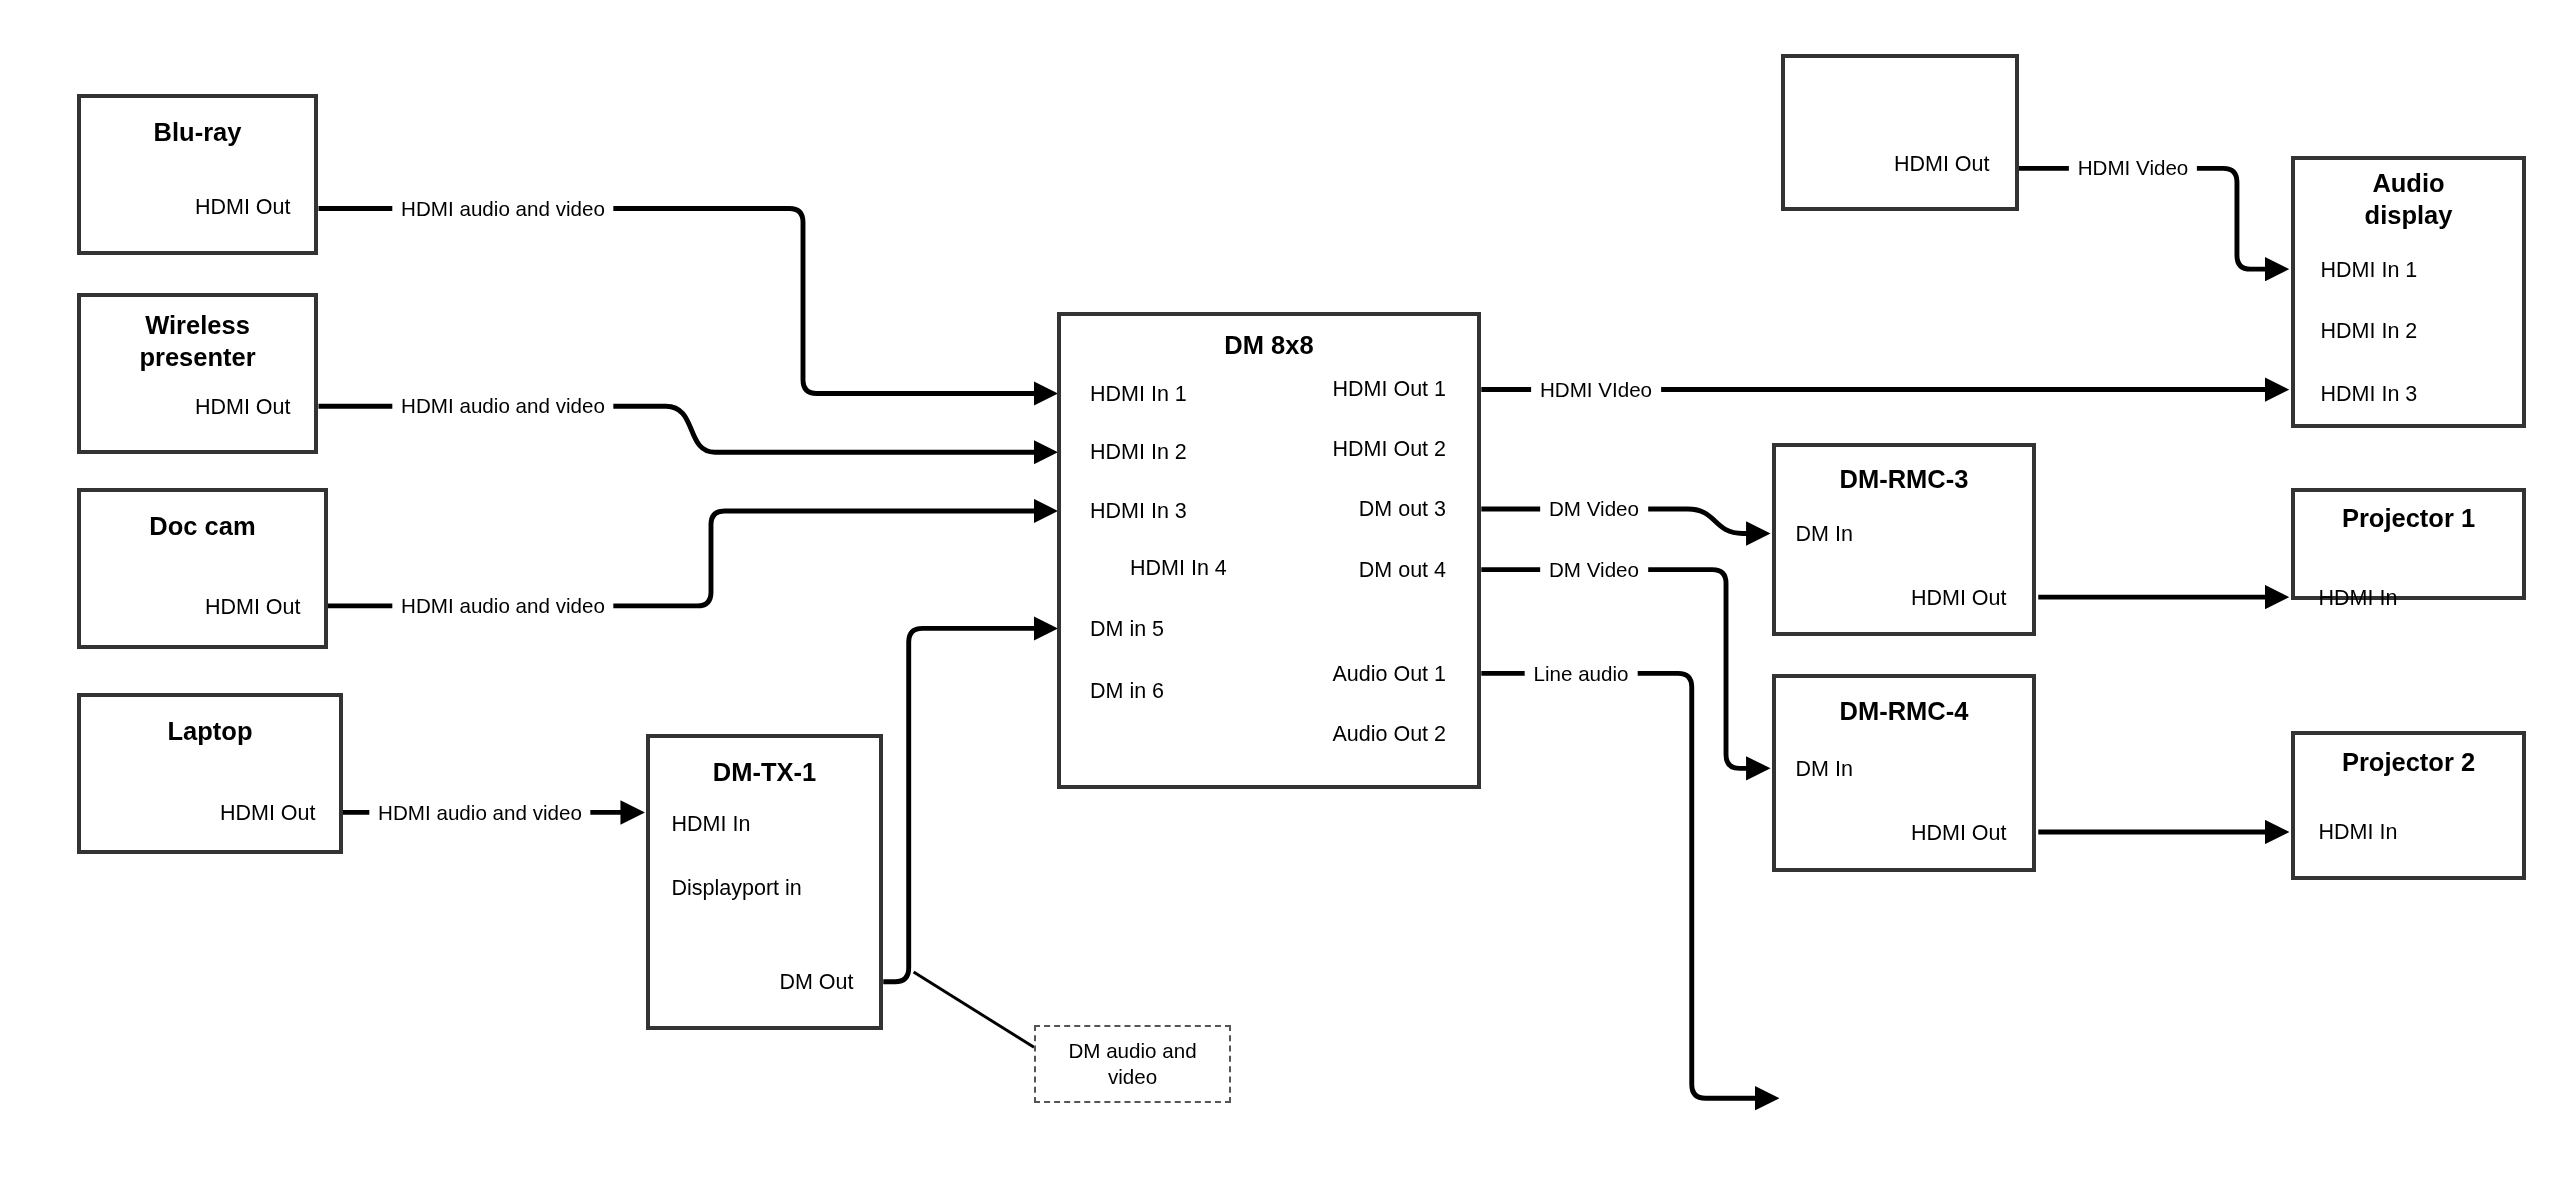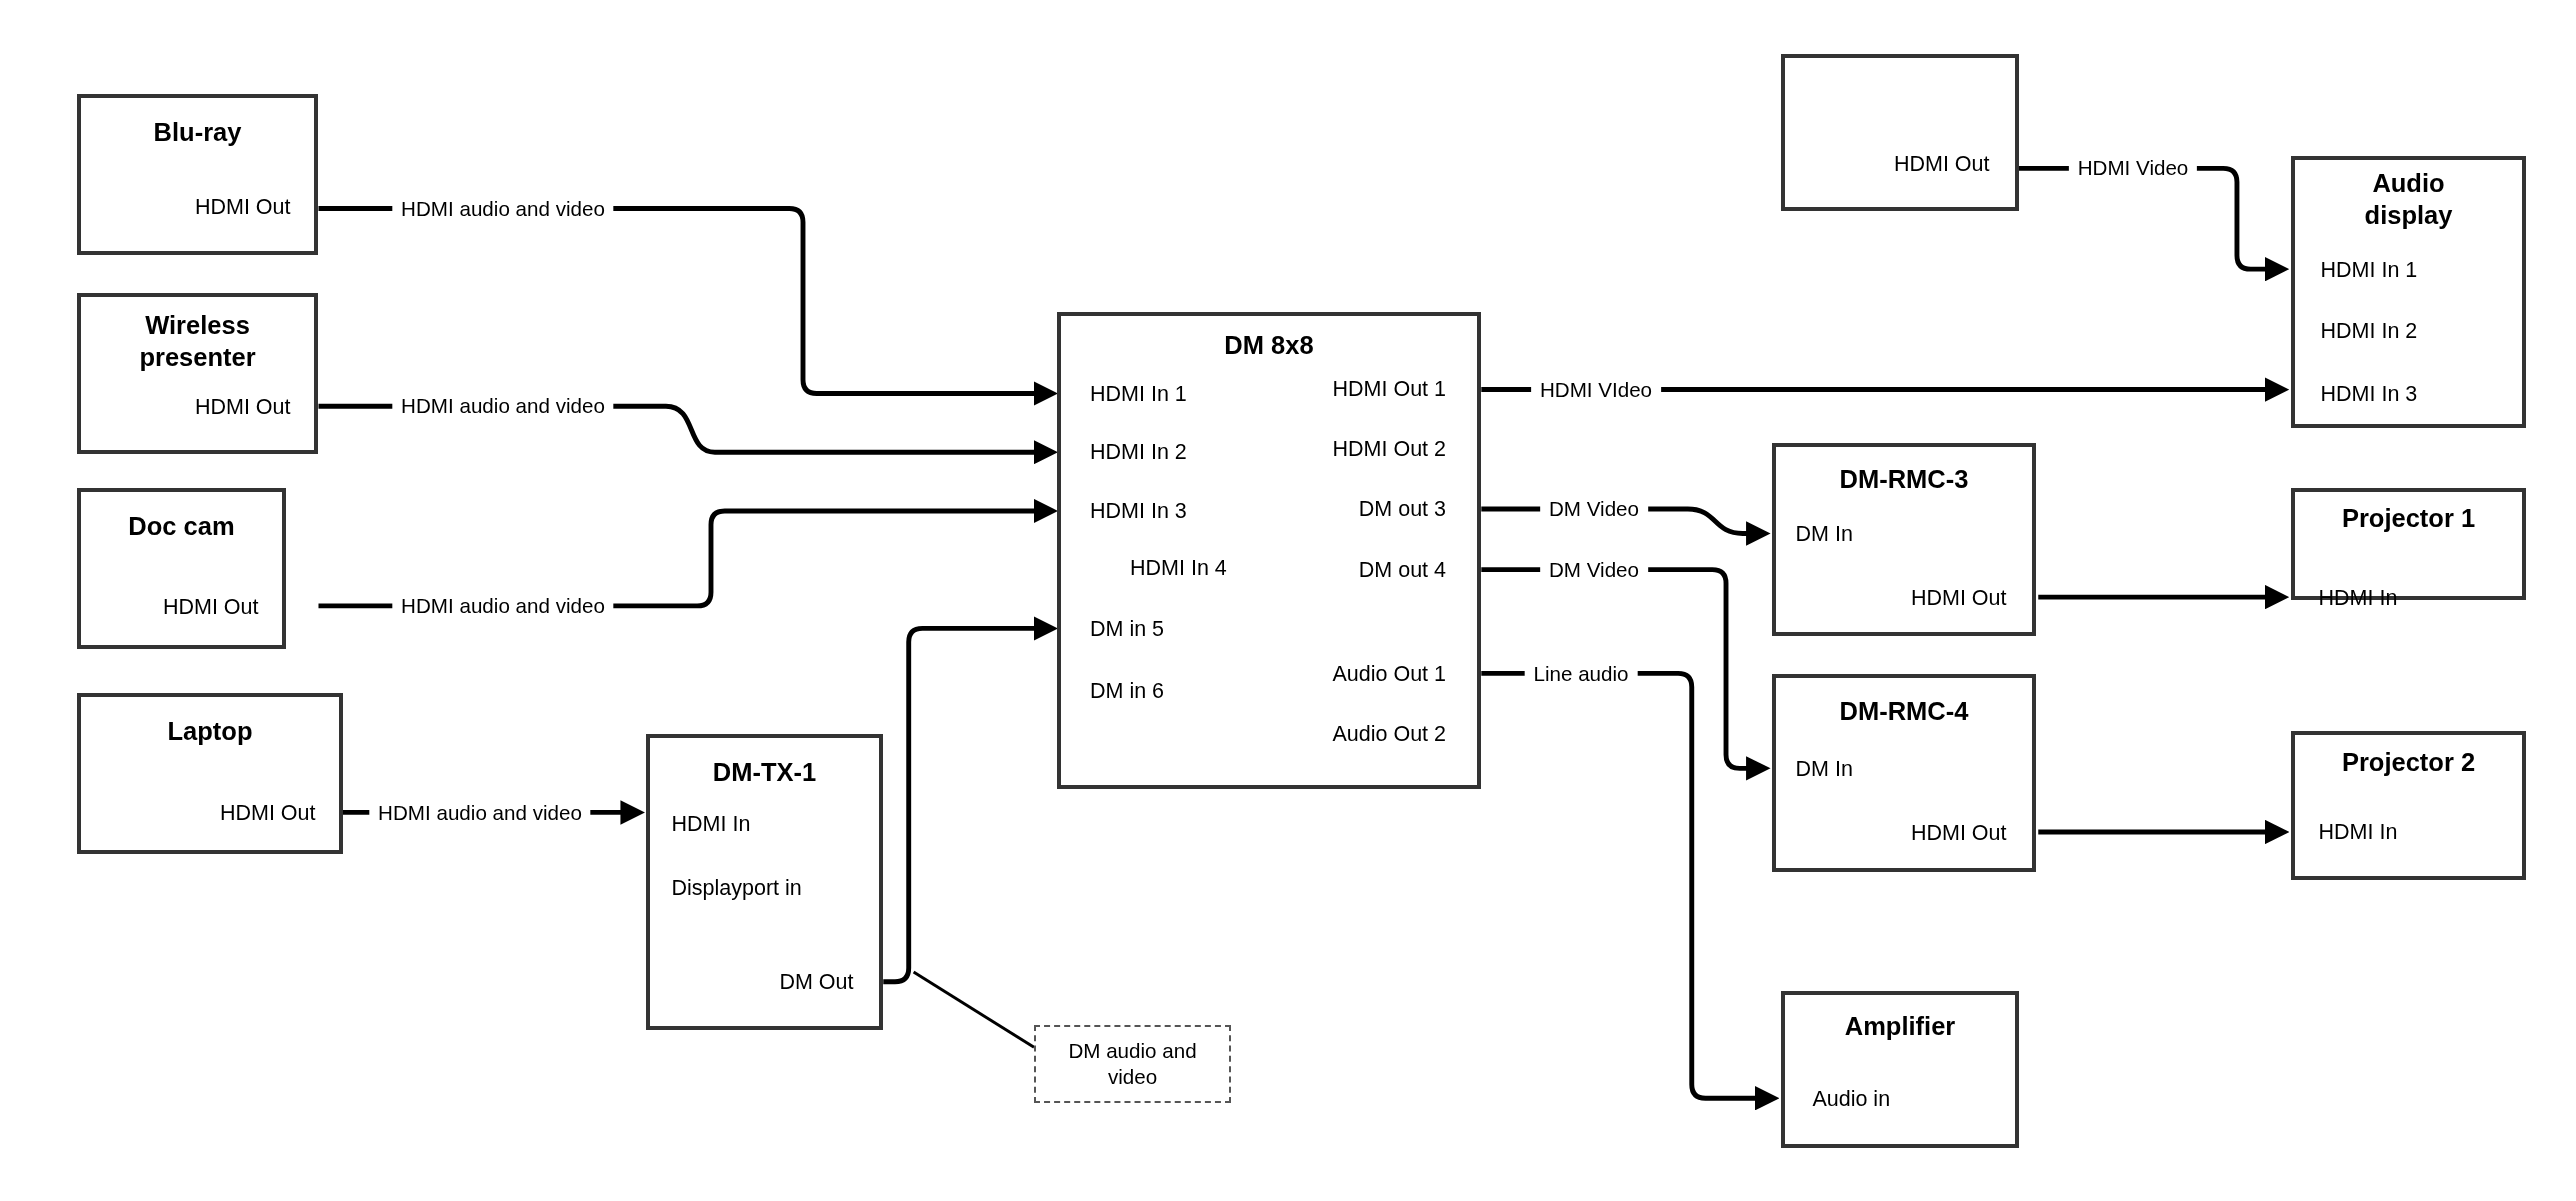--- a/index.html
+++ b/index.html
@@ -106,21 +106,21 @@
     <div class="port right" style="right:23.5px;top:95px;">HDMI Out</div>
   </div>
 
   <div class="node" style="left:77px;top:293px;width:241px;height:161px;">
     <div class="title" style="top:11.7px;">
         <span style="max-width:147px;">Wireless presenter</span>
       </div>
     <div class="port right" style="right:23.5px;top:96px;">HDMI Out</div>
   </div>
 
-  <div class="node" style="left:77px;top:488px;width:209px;height:161px;">
+  <div class="node" style="left:77px;top:488px;width:251px;height:161px;">
     <div class="title" style="top:17.6px;">
         <span>Doc cam</span>
       </div>
     <div class="port right" style="right:23.5px;top:101px;">HDMI Out</div>
   </div>
 
   <div class="node" style="left:77px;top:693px;width:266px;height:161px;">
     <div class="title" style="top:17.6px;">
         <span>Laptop</span>
       </div>
@@ -190,26 +190,20 @@
     <div class="port right" style="right:25.5px;top:141px;">HDMI Out</div>
   </div>
 
   <div class="node" style="left:2291px;top:731px;width:235px;height:149px;">
     <div class="title" style="top:10.8px;">
         <span>Projector 2</span>
       </div>
     <div class="port" style="left:23.5px;top:83px;">HDMI In</div>
   </div>
 
-  <div class="node" style="left:1781px;top:991px;width:238px;height:157px;">
-    <div class="title" style="top:14.7px;">
-        <span>Amplifier</span>
-      </div>
-    <div class="port" style="left:27.4px;top:90px;">Audio in</div>
-  </div>
 
   <span class="clabel" style="left:503px;top:209px;">HDMI audio and video</span>
   <span class="clabel" style="left:503px;top:406px;">HDMI audio and video</span>
   <span class="clabel" style="left:503px;top:606px;">HDMI audio and video</span>
   <span class="clabel" style="left:480px;top:813px;">HDMI audio and video</span>
   <span class="clabel" style="left:1596px;top:390px;">HDMI VIdeo</span>
   <span class="clabel" style="left:1594px;top:509px;">DM Video</span>
   <span class="clabel" style="left:1594px;top:570px;">DM Video</span>
   <span class="clabel" style="left:1581px;top:674px;">Line audio</span>
   <span class="clabel" style="left:2133px;top:168px;">HDMI Video</span>

